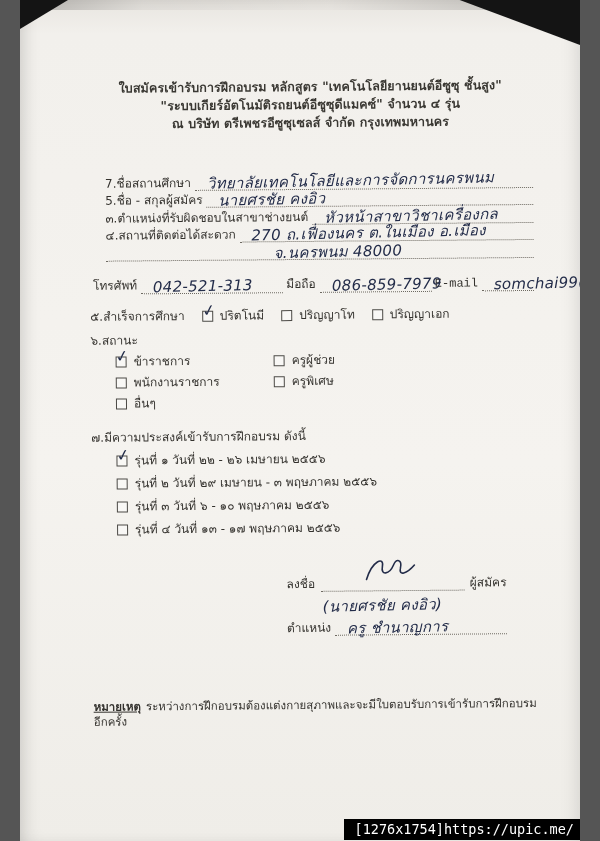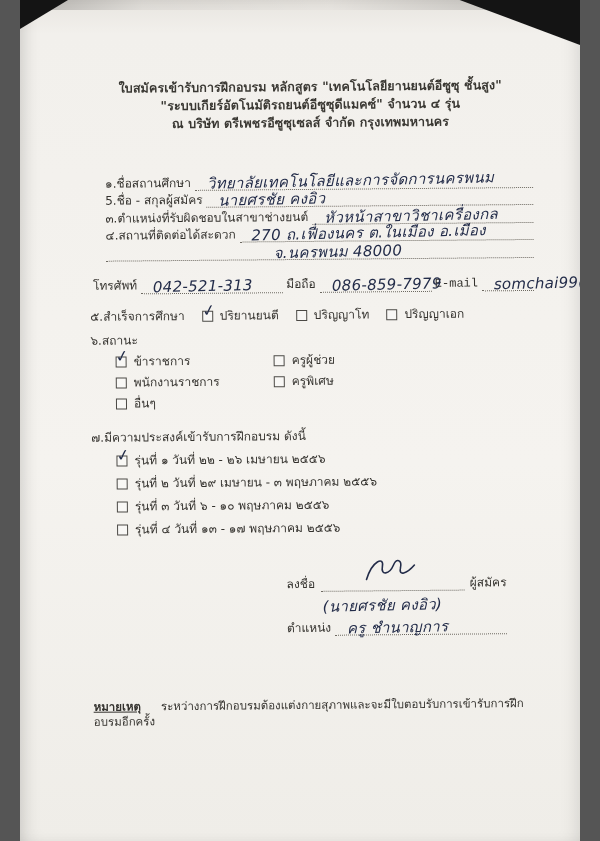--- a/index.html
+++ b/index.html
@@ -54,21 +54,21 @@
   .sig-block { width:220px; margin:38px 30px 0 auto; }
   .sig-r1 { display:flex; align-items:flex-end; height:18px; }
   .sig-r1 .flabel { white-space:nowrap; }
   .sig-fill { position:relative; flex:1 1 auto; border-bottom:1.3px dotted #6e6a62; height:13px; margin:0 5px; }
   .sig-squiggle { position:absolute; left:36px; top:-26px; }
   .sig-r2 { position:relative; height:25px; }
   .sig-r2 .hand { left:36px; bottom:2px; }
   .sig-r3 { display:flex; align-items:flex-end; height:19px; }
 
   .note-row { margin-top:62px; font-size:11.5px; line-height:15px; }
-  .note-label { font-weight:700; text-decoration:underline; margin-right:20px; }
+  .note-label { font-weight:700; text-decoration:underline; margin-right:5px; }
 
   .watermark { position:absolute; right:0; bottom:1px; height:21px; background:#000; color:#fff;
     font-family:"DejaVu Sans Mono","Liberation Mono",monospace; font-size:13.5px; line-height:21px; padding:0 6px 0 11px; }
 </style>
 </head>
 <body>
 
 <div class="page">
   <div class="shade-top"></div>
   <div class="corner-tl"></div>
@@ -77,21 +77,21 @@
   <div class="content">
 
     <div class="header">
       <div>ใบสมัครเข้ารับการฝึกอบรม หลักสูตร "เทคโนโลยียานยนต์อีซูซุ ชั้นสูง"</div>
       <div>"ระบบเกียร์อัตโนมัติรถยนต์อีซูซุดีแมคซ์"  จำนวน ๔ รุ่น</div>
       <div>ณ  บริษัท ตรีเพชรอีซูซุเซลส์ จำกัด  กรุงเทพมหานคร</div>
     </div>
 
     <div class="fields">
       <div class="frow">
-        <span class="flabel">๑.ชื่อสถานศึกษา</span>
+        <span class="flabel">7.ชื่อสถานศึกษา</span>
         <span class="fill">
           <span class="hand">วิทยาลัยเทคโนโลยีและการจัดการนครพนม</span>
         </span>
       </div>
       <div class="frow">
         <span class="flabel">5.ชื่อ - สกุลผู้สมัคร</span>
         <span class="fill">
           <span class="hand">นายศรชัย   คงอิว</span>
         </span>
       </div>
@@ -128,21 +128,21 @@
         <span class="hand">somchai99@3BBmail.com</span>
       </span>
     </div>
 
     <div class="edu-row">
       <span class="flabel">๕.สำเร็จการศึกษา</span>
       <span class="opt">
         <span class="box checked">
             <span class="tick">✓</span>
           </span>
-        <span>ปริยานยนตี</span>
+        <span>ปริตโนมี</span>
       </span>
       <span class="opt">
         <span class="box"></span>
         <span>ปริญญาโท</span>
       </span>
       <span class="opt">
         <span class="box"></span>
         <span>ปริญญาเอก</span>
       </span>
     </div>
@@ -215,13 +215,14 @@
         </span>
       </div>
     </div>
 
     <div class="note-row">
       <span class="note-label">หมายเหตุ</span><span>ระหว่างการฝึกอบรมต้องแต่งกายสุภาพและจะมีใบตอบรับการเข้ารับการฝึกอบรมอีกครั้ง</span>
     </div>
 
   </div>
 
+  <div class="watermark">[1276x1754]https://upic.me/</div>
 </div>
 
 </body></html>

